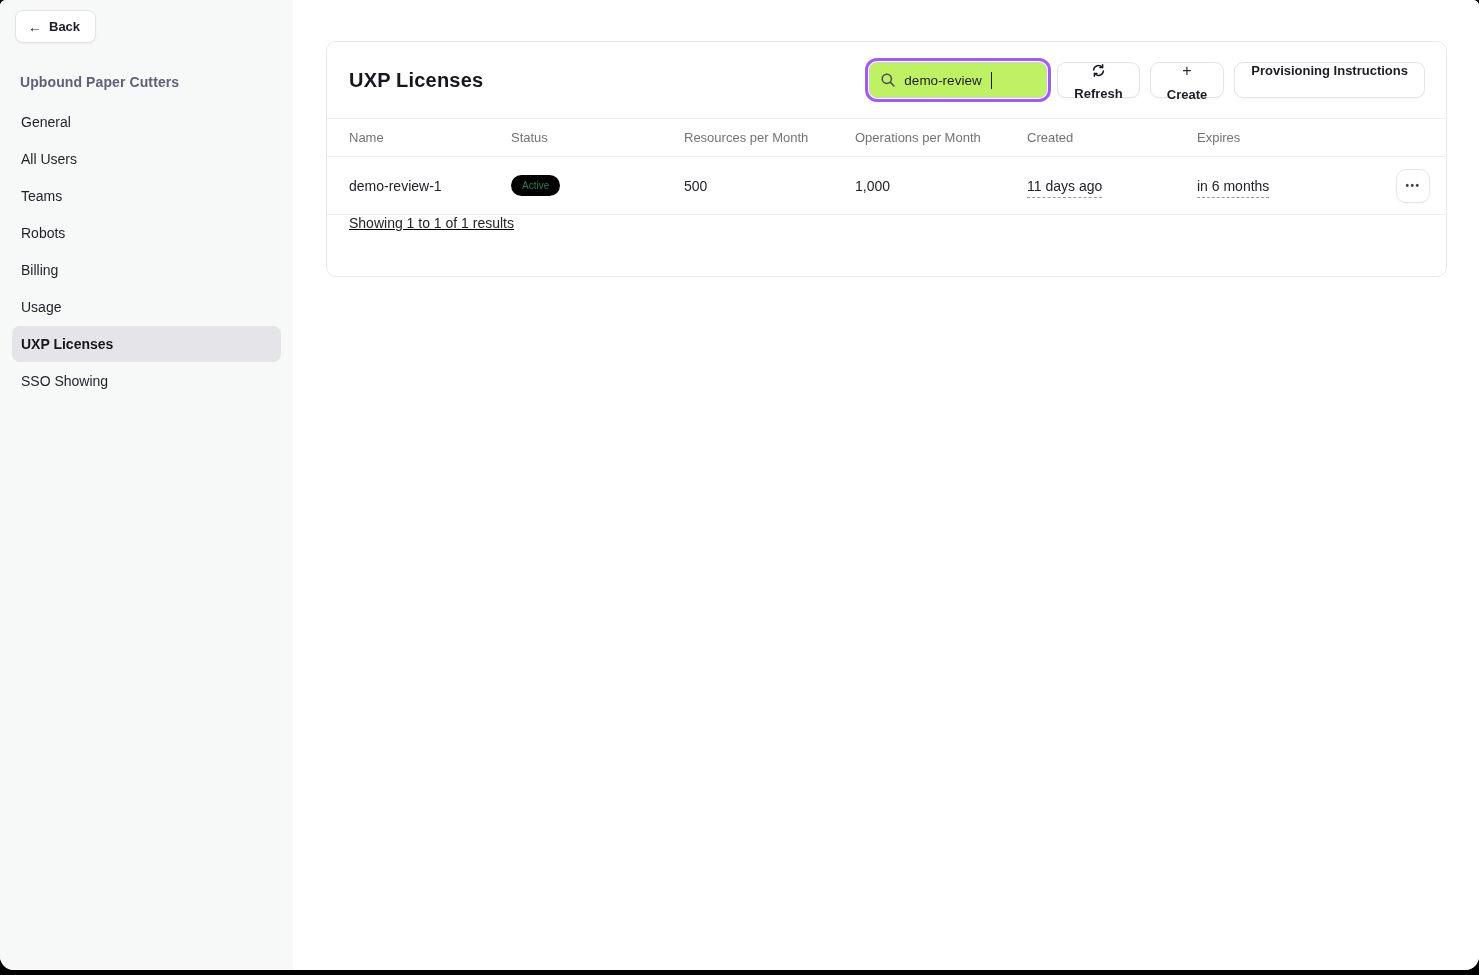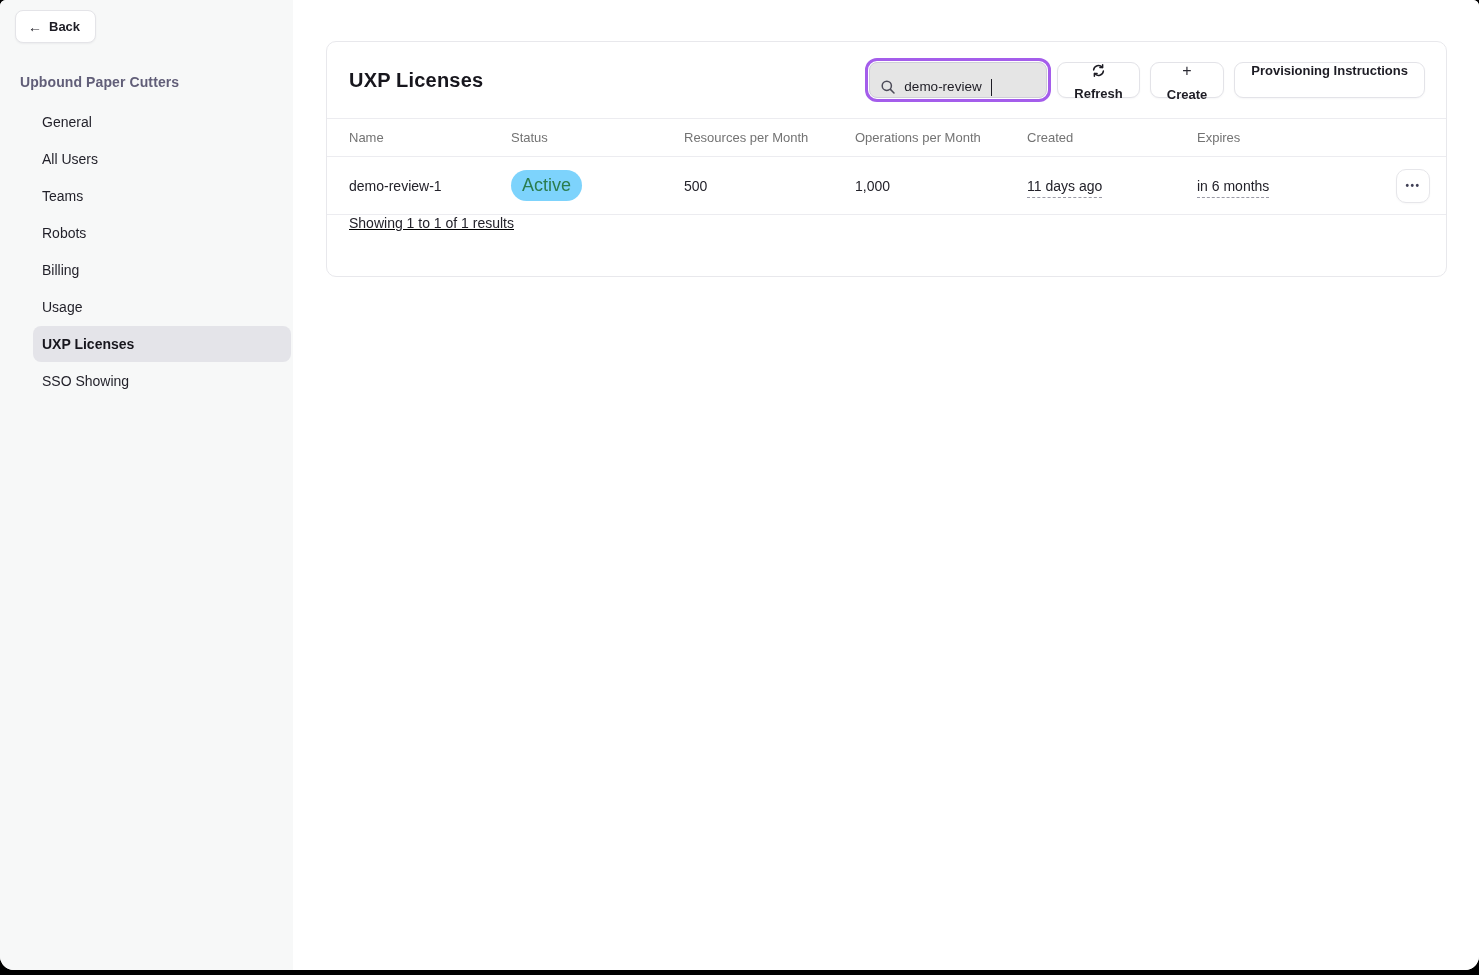--- a/index.html
+++ b/index.html
@@ -11,39 +11,39 @@
   
   .sidebar { width: 293px; height: 100%; background: #f7f8f8; flex: 0 0 auto; }
   .back-btn {
     display: inline-flex; align-items: center; gap: 7px; margin: 10px 0 0 15px;
     background: #fff; border: 1px solid #e4e4e8; border-radius: 8px;
     padding: 8px 15px 8px 12px; font-size: 13px; font-weight: 700; color: #1d1c24;
     cursor: pointer; box-shadow: 0 1px 2px rgba(20,20,40,.05);
   }
   .back-arrow { font-size: 14px; line-height: 1; color: #1d1c24; }
   .org-name { margin: 31px 0 0 20px; font-size: 14px; font-weight: 700; color: #615e78; letter-spacing: .1px; }
-  .nav { margin-top: 14px; padding: 0 2px; margin-left: 31px; }
+  .nav { margin-top: 14px; padding: 0 12px; }
   .nav-item {
     display: flex; align-items: center; height: 36px; padding: 0 9px; margin-bottom: 1px;
     font-size: 14px; color: #201f28; border-radius: 8px; cursor: pointer;
   }
   .nav-item.selected { background: #e4e4e9; font-weight: 700; color: #17161d; }
   
   .main { flex: 1 1 auto; background: #fff; position: relative; }
   .card {
     position: absolute; left: 33px; right: 32px; top: 41px;
     background: #fff; border: 1px solid #e8e8ec; border-radius: 10px;
   }
   .card-header { display: flex; align-items: center; height: 76px; padding: 0 21px 0 22px; }
   .card-title { font-size: 20px; font-weight: 700; color: #17161d; letter-spacing: .2px; }
   .spacer { flex: 1 1 auto; }
   .controls { display: flex; align-items: center; gap: 10px; }
   .search-box {
-    display: flex; align-items: flex-start; gap: 8px; width: 178px; height: 36px;
-    background: #e5e5e5; border: 1px solid #cfcfd8; border-radius: 8px; padding: 16px 10px;
+    display: flex; align-items: center; gap: 8px; width: 178px; height: 36px;
+    background: #bef264; border: 1px solid #cfcfd8; border-radius: 8px; padding: 8px 10px;
     outline: 3px solid #a45deb; outline-offset: 1px; cursor: text;
   }
   .search-text { font-size: 13.5px; color: #1d1c24; white-space: nowrap; overflow: hidden; }
   .caret { display: inline-block; width: 1.5px; height: 17px; background: #1d1c24; margin-left: 1px; vertical-align: middle; }
   .btn {
     display: inline-flex; align-items: center; gap: 8px; height: 36px; padding: 0 16px;
     background: #fff; border: 1px solid #e3e3e8; border-radius: 9px;
     font-size: 13px; font-weight: 700; color: #1d1c24; cursor: pointer;
     box-shadow: 0 1px 2px rgba(20,20,40,.04); white-space: nowrap; flex-direction: column;
   }
@@ -52,21 +52,21 @@
   .tbl-head, .tbl-row {
     display: grid; grid-template-columns: 162px 173px 171px 172px 170px 1fr 56px;
     align-items: center; padding: 0 16px 0 22px;
   }
   .tbl-head { height: 39px; border-top: 1px solid #ececf0; border-bottom: 1px solid #ececf0; }
   .th { font-size: 13px; color: #737373; }
   .tbl-row { height: 58px; border-bottom: 1px solid #ececf0; }
   .td { font-size: 14px; color: #23222a; }
   .badge {
     display: inline-block; padding: 5px 11px; border-radius: 999px;
-    background: #7dd3fc; color: #2b7d4f; font-size: 18px; font-weight: 400;
+    background: #000000; color: #2b7d4f; font-size: 10px; font-weight: 400;
   }
   .dashed-underline { border-bottom: 1.5px dashed #9a9aa6; padding-bottom: 3px; cursor: pointer; }
   .row-menu-btn {
     justify-self: end; width: 34px; height: 34px; background: #fff;
     border: 1px solid #e6e6ea; border-radius: 10px; cursor: pointer;
     display: inline-flex; align-items: center; justify-content: center;
     font-size: 10px; letter-spacing: 1.5px; color: #3f3f55; font-weight: 700;
     box-shadow: 0 1px 2px rgba(20,20,40,.03);
   }
   .card-footer { display: flex; align-items: flex-start; height: 61px; padding: 0 22px; text-decoration: underline; }

